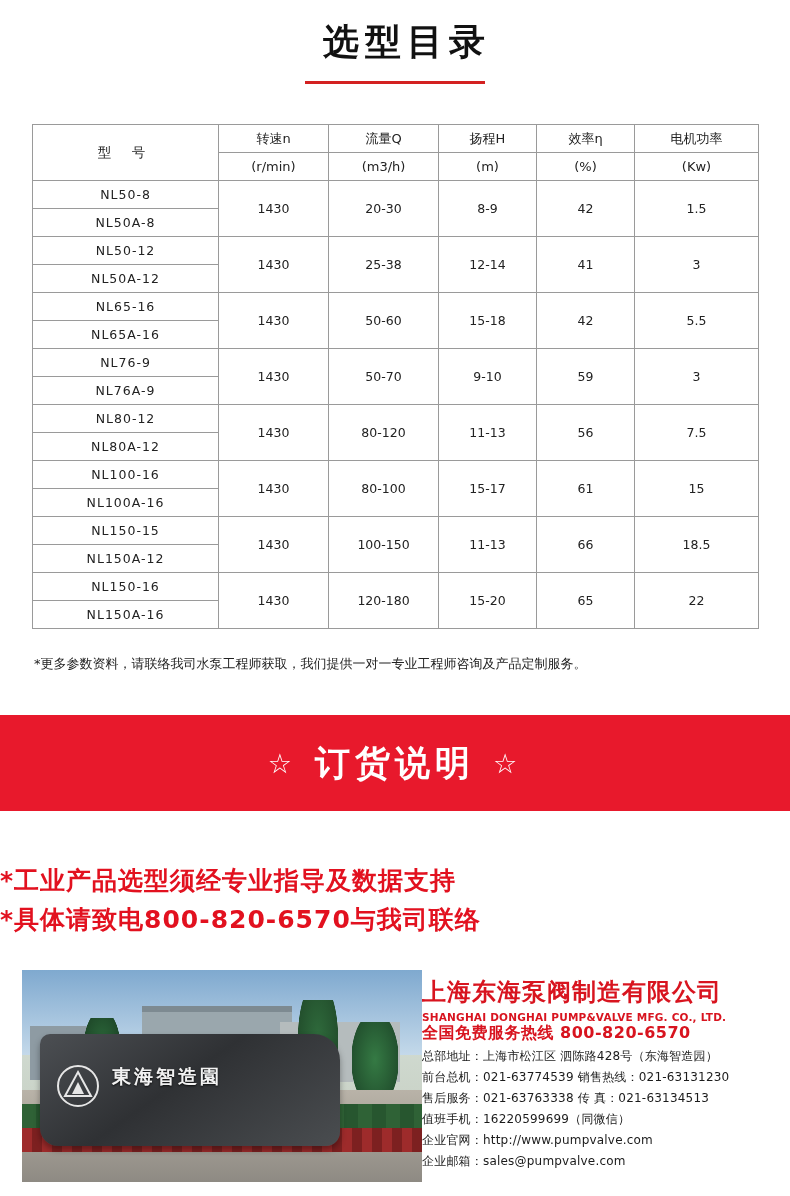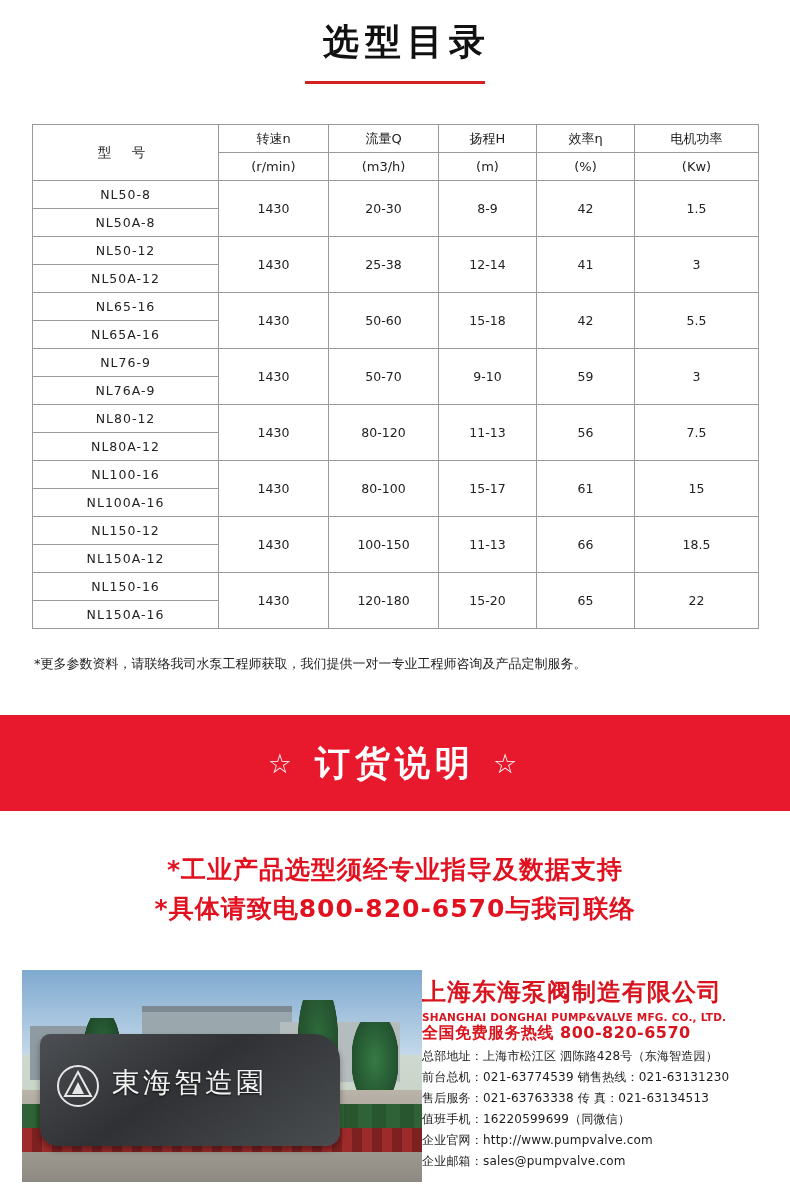--- a/index.html
+++ b/index.html
@@ -78,22 +78,21 @@
     align-items:center;
     gap:18px;
     font-family:"DejaVu Sans","Liberation Sans",sans-serif;
   }
   .star{
     font-size:27px;
     line-height:1;
   }
   
   .order-notes{
-    text-align:center;
-    margin-top:40px;
+    margin-top:51px;
   }
   .order-notes div{
     color:#e2111f;
     font-size:25px;
     font-weight:bold;
     letter-spacing:1px;
     line-height:1.55;
     font-family:"DejaVu Sans","Liberation Sans",sans-serif;
   }
   
@@ -131,21 +130,21 @@
   .photo .flowers{position:absolute;left:0;bottom:30px;width:100%;height:24px;
     background:repeating-linear-gradient(90deg,#9e2b2b 0 10px,#7d2020 10px 20px);}
   .photo .stone{
     position:absolute;left:18px;top:64px;width:300px;height:112px;
     background:linear-gradient(145deg,#4c4f53 0%,#2f3134 45%,#4a4d50 100%);
     border-radius:10px 26px 14px 18px;
     box-shadow:0 4px 6px rgba(0,0,0,.35);
   }
   .photo .stone-text{
     position:absolute;left:72px;top:30px;
-    color:#f2f2f2;font-size:28px;font-weight:normal;letter-spacing:3px;
+    color:#f2f2f2;font-size:19px;font-weight:bold;letter-spacing:3px;
     font-family:"DejaVu Sans","Liberation Sans",sans-serif;
     text-shadow:0 1px 2px rgba(0,0,0,.8);
   }
   .photo .logo-mark{
     position:absolute;left:16px;top:30px;width:44px;height:44px;
   }
   .company{
     padding-top:6px;
     font-family:"DejaVu Sans","Liberation Sans",sans-serif;
   }
@@ -262,21 +261,21 @@
         <td rowspan="2">80-100</td>
         <td rowspan="2">15-17</td>
         <td rowspan="2">61</td>
         <td rowspan="2">15</td>
       </tr>
       <tr>
         <td class="model">NL100A-16</td>
       </tr>
 
       <tr>
-        <td class="model">NL150-12</td>
+        <td class="model">NL150-15</td>
         <td rowspan="2">1430</td>
         <td rowspan="2">100-150</td>
         <td rowspan="2">11-13</td>
         <td rowspan="2">66</td>
         <td rowspan="2">18.5</td>
       </tr>
       <tr>
         <td class="model">NL150A-12</td>
       </tr>
 

